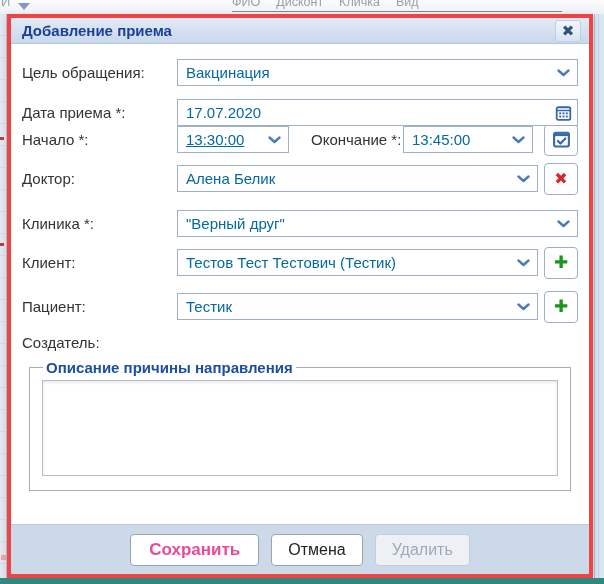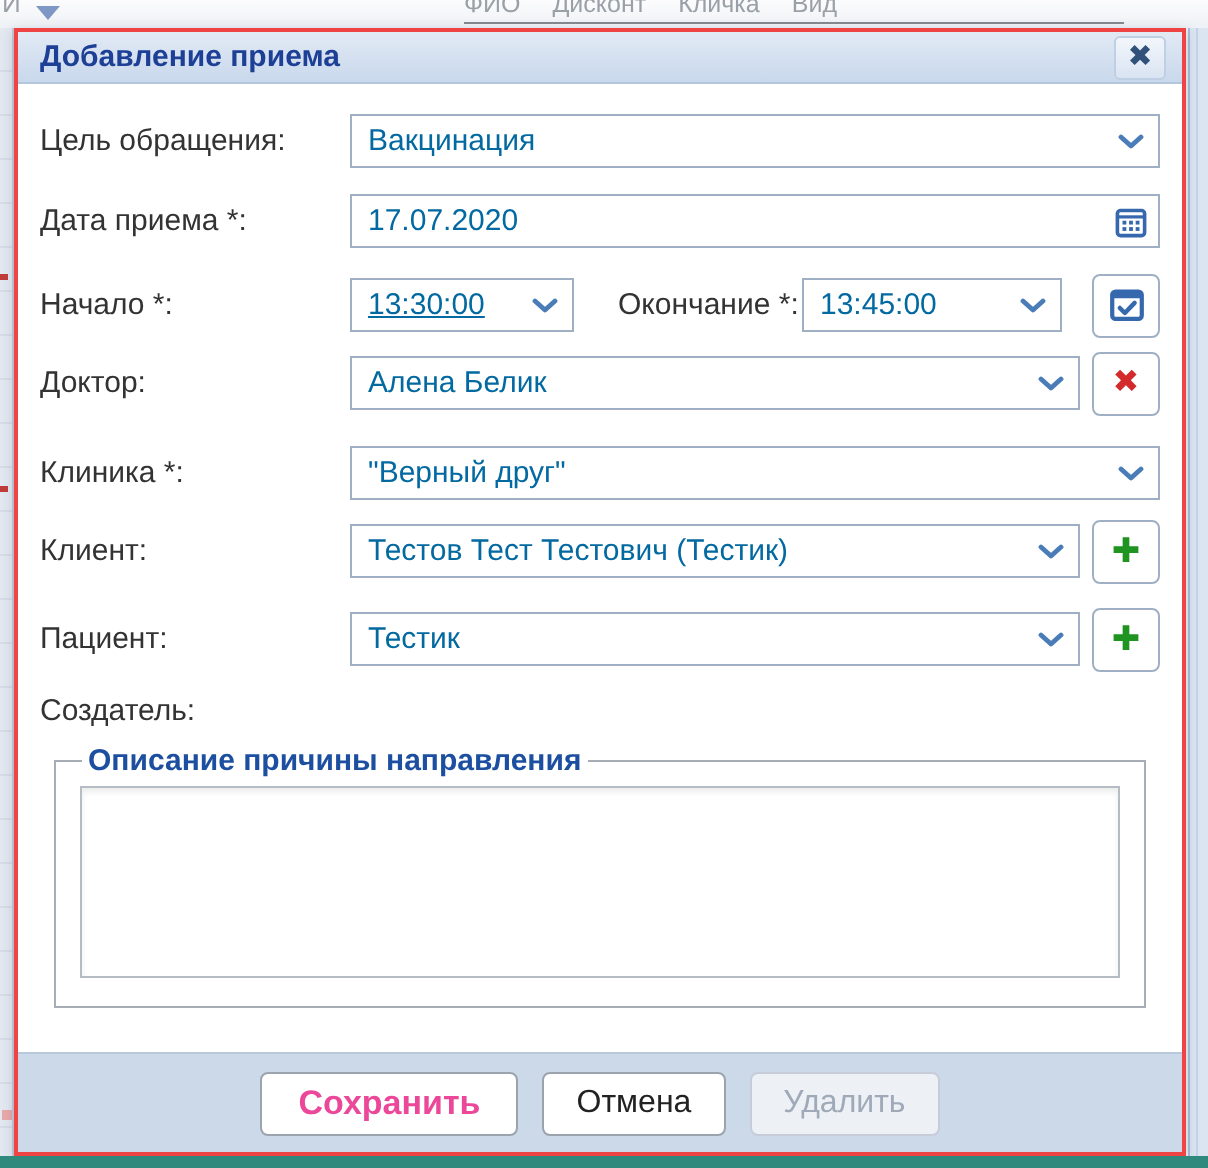--- a/index.html
+++ b/index.html
@@ -40,21 +40,21 @@
     background:#dbe5f2; border-left:1px solid #a9bdd6;
   }
   .bg-right::after { content:""; position:absolute; left:3px; top:0; bottom:0; width:1px; background:#c4d4e8; }
   .bg-bottom {
     position:absolute; left:0; bottom:0; width:604px; height:6px;
     background:#2f8a7d; z-index:5;
   }
   
   .dialog {
     position:absolute; left:7px; top:14px; width:586px; height:564px;
-    background:#fff; border:2px solid #ef4444; z-index:2;
+    background:#fff; border:4px solid #ef4444; z-index:2;
     box-shadow:0 2px 6px rgba(60,80,110,.25);
   }
   .titlebar {
     height:26px; background:linear-gradient(#e2eaf5,#c9d8ec);
     border-bottom:1px solid #b3c6de;
     display:flex; align-items:center; padding:0 8px 0 11px;
   }
   .title { font-size:15px; font-weight:bold; color:#1d3f96; flex:1; }
   .close-btn {
     width:26px; height:22px; display:flex; align-items:center; justify-content:center;
@@ -72,21 +72,21 @@
   .grow { flex:1; }
   .chev { position:absolute; right:7px; top:50%; margin-top:-4px; }
   .cal-btn { position:absolute; right:5px; top:50%; transform:translateY(-50%); border:none; background:none; cursor:pointer; line-height:0; padding:0; }
   .side-btn {
     width:34px; height:32px; flex:none; margin-left:6px;
     border:1px solid #9fb0c4; border-radius:4px; background:#fff;
     display:flex; align-items:center; justify-content:center; cursor:pointer; line-height:1;
   }
   .icon-red { color:#d32b2b; font-size:16px; font-weight:bold; }
   .icon-green { color:#1f9420; font-size:17px; font-weight:bold; }
-  .mb13{margin-bottom:13px} .mb15{margin-bottom:15px} .mb12{margin-bottom:12px}
+  .mb13{margin-bottom:13px} .mb15{} .mb12{margin-bottom:12px}
   .mb18{margin-bottom:18px} .mb17{margin-bottom:17px} .mb8{margin-bottom:8px}
   .mid-label { font-size:15px; color:#333; margin-left:22px; width:92px; flex:none; }
   .w112{width:112px; flex:none;text-decoration:underline;} .w130{width:130px; flex:none;}
   .push-right { margin-left:auto; }
   fieldset.desc {
     margin:0 7px; border:1px solid #a6adb5; padding:4px 12px 12px 12px; height:132px;
   }
   fieldset.desc legend {
     font-size:15px; font-weight:bold; color:#1d4fa1; padding:0 3px; margin-left:1px;
   }

